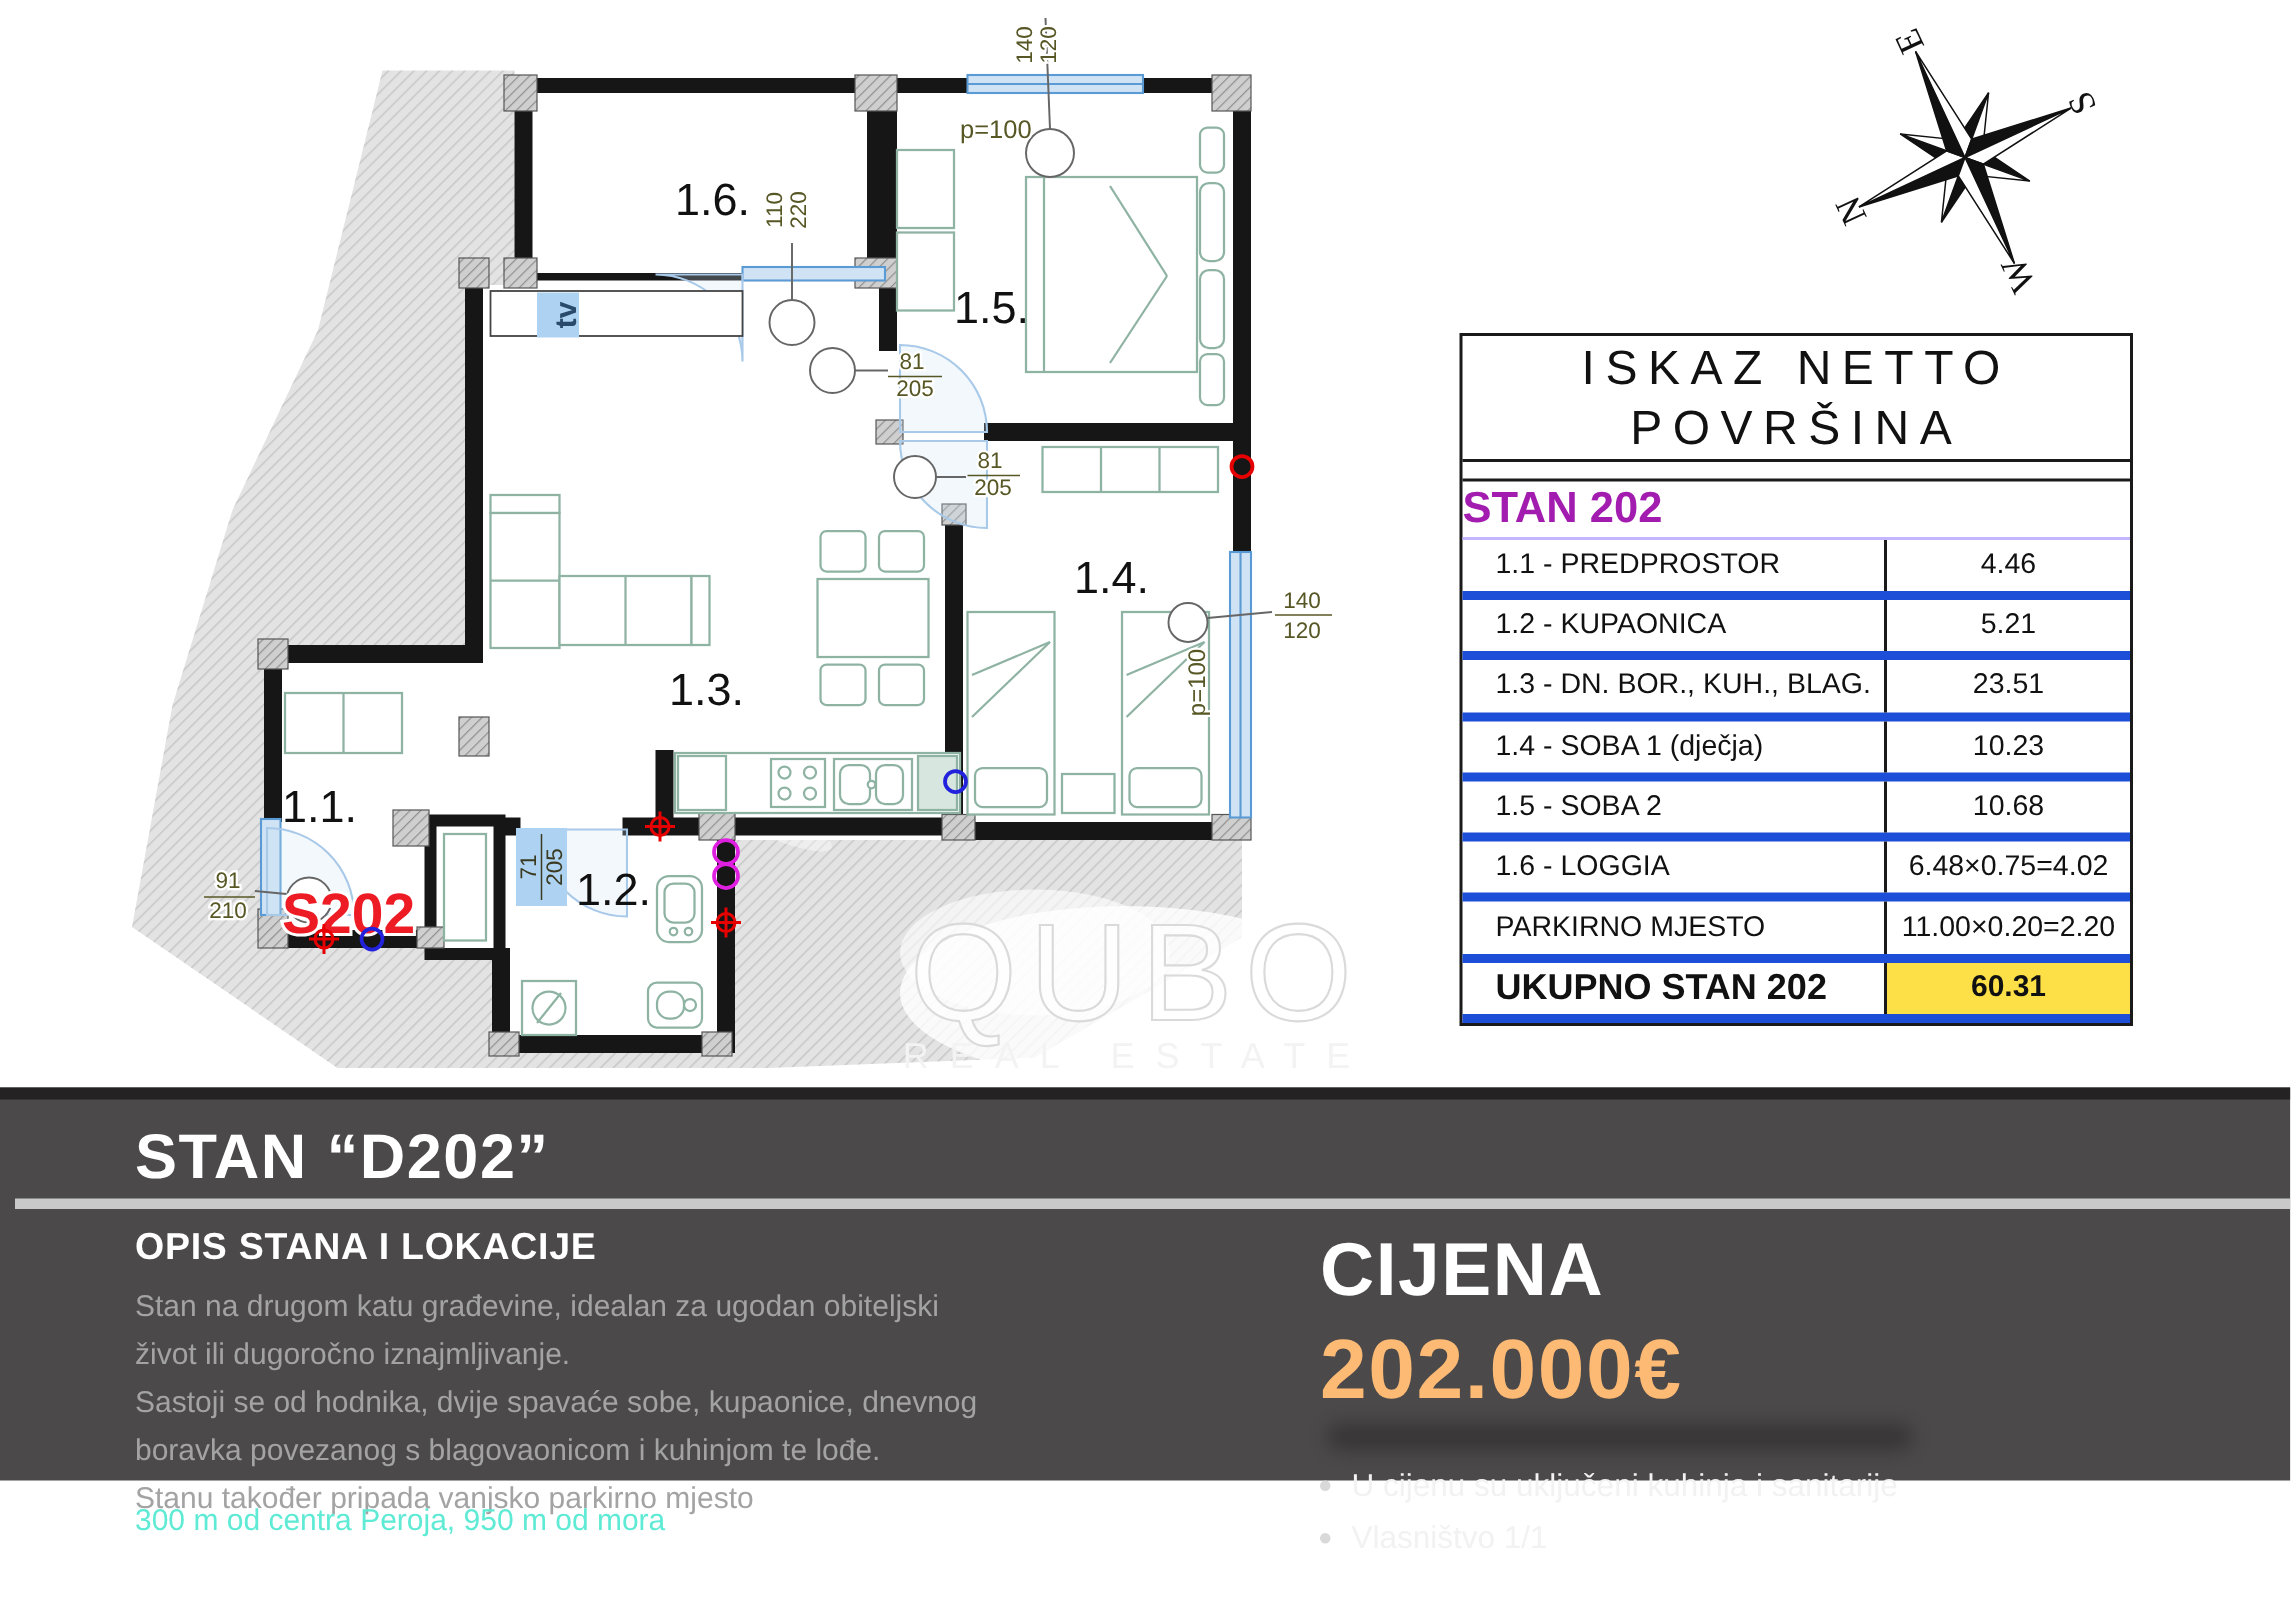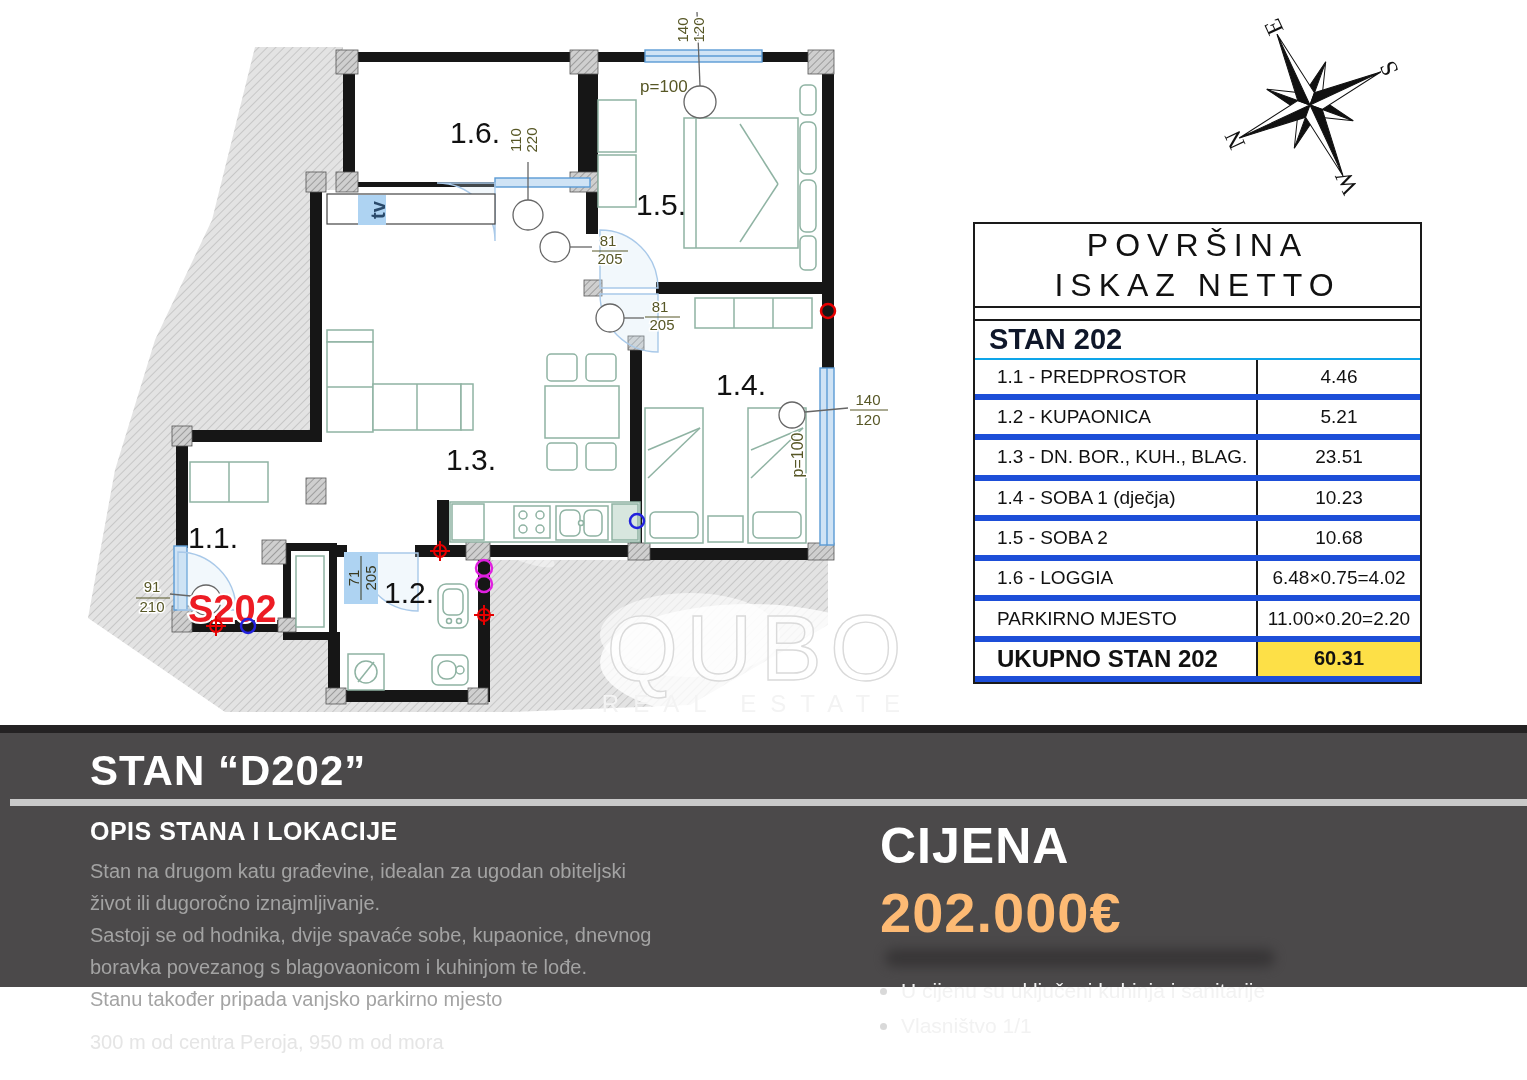--- a/index.html
+++ b/index.html
@@ -8,39 +8,39 @@
   
   .plan{position:absolute;left:0;top:0;}
   
   .area-table{position:absolute;left:973px;top:222px;width:449px;height:462px;
               background:#fff;border:2px solid #1a1a1a;box-sizing:border-box;
               display:flex;flex-direction:column;}
   .tbl-title{height:88px;border-bottom:2px solid #1a1a1a;display:flex;flex-direction:column;
              align-items:center;justify-content:center;font-size:32px;letter-spacing:7px;
              color:#111;line-height:40px;}
   .tbl-gap{height:12px;border-bottom:2px solid #1a1a1a;}
-  .tbl-sub{height:40px;border-bottom:2px solid #0ea5e9;display:flex;align-items:center;
-           padding-left:14px;font-size:29px;font-weight:bold;color:#0f172a;}
+  .tbl-sub{height:40px;border-bottom:2px solid #c4b5fd;display:flex;align-items:center;
+           font-size:29px;font-weight:bold;color:#a21caf;}
   .tbl-row{height:37px;border-bottom:6px solid #1d4ed8;display:flex;font-size:19px;color:#111;}
   .tbl-row .lbl{width:283px;display:flex;align-items:center;padding-left:22px;box-sizing:border-box;
                 border-right:2px solid #1a1a1a;}
   .tbl-row .val{flex:1;display:flex;align-items:center;justify-content:center;text-align:center;}
   .tbl-row.total .lbl{font-weight:bold;font-size:24px;}
   .tbl-row.total .val{background:#fde047;font-weight:bold;font-size:20px;}
   .tbl-filler{flex:1;}
   
   .compass{position:absolute;left:1215px;top:10px;}
   
   .footer{position:absolute;left:0;top:725px;width:1527px;height:262px;background:#4b494a;}
   .footer-topstrip{position:absolute;left:0;top:0;width:100%;height:8px;background:#242223;}
   .f-title{position:absolute;left:90px;top:22px;color:#fff;font-size:42px;font-weight:bold;letter-spacing:1px;}
   .f-divider{position:absolute;left:10px;top:74px;right:0;height:7px;background:#c9c9c9;}
   .f-heading{position:absolute;left:90px;top:92px;color:#fff;font-size:25px;font-weight:bold;letter-spacing:.5px;}
   .f-desc{position:absolute;left:90px;top:130px;color:#a3a3a3;font-size:20px;line-height:32px;}
-  .f-dist{position:absolute;left:90px;top:278px;color:#e5e5e5;font-size:20px;margin-top:28px;}
+  .f-dist{position:absolute;left:90px;top:278px;color:#5eead4;font-size:20px;}
   .f-price-label{position:absolute;left:880px;top:92px;color:#fff;font-size:50px;font-weight:bold;letter-spacing:1px;}
   .f-price{position:absolute;left:880px;top:155px;font-size:56px;font-weight:bold;letter-spacing:1px;}
   .f-smudge{position:absolute;left:885px;top:224px;width:390px;height:18px;background:#343233;
             border-radius:9px;filter:blur(6px);opacity:.85;}
   .f-bullets{position:absolute;left:880px;top:248px;color:#f2f2f2;font-size:21px;line-height:35px;}
   .f-bullets .b{display:flex;align-items:baseline;}
   .f-bullets .dot{width:7px;height:7px;border-radius:50%;background:#d9d9d9;margin-right:14px;
                   position:relative;top:-3px;flex:0 0 auto;}
 </style>
 </head>
@@ -314,22 +314,22 @@
         <text x="95" y="12" dominant-baseline="central">N</text>
         <text x="181" y="95" dominant-baseline="central">E</text>
         <text x="95" y="182" dominant-baseline="central">S</text>
         <text x="9" y="95" dominant-baseline="central">W</text>
       </g>
     </g>
   </svg>
 
   <div class="area-table">
     <div class="tbl-title">
+      <span>ISKAZ NETTO</span>
       <span>POVRŠINA</span>
-      <span>ISKAZ NETTO</span>
     </div>
     <div class="tbl-gap"></div>
     <div class="tbl-sub">STAN 202</div>
 
     <div class="tbl-row">
       <div class="lbl">1.1 - PREDPROSTOR</div>
       <div class="val">4.46</div>
     </div>
     <div class="tbl-row">
       <div class="lbl">1.2 - KUPAONICA</div>

